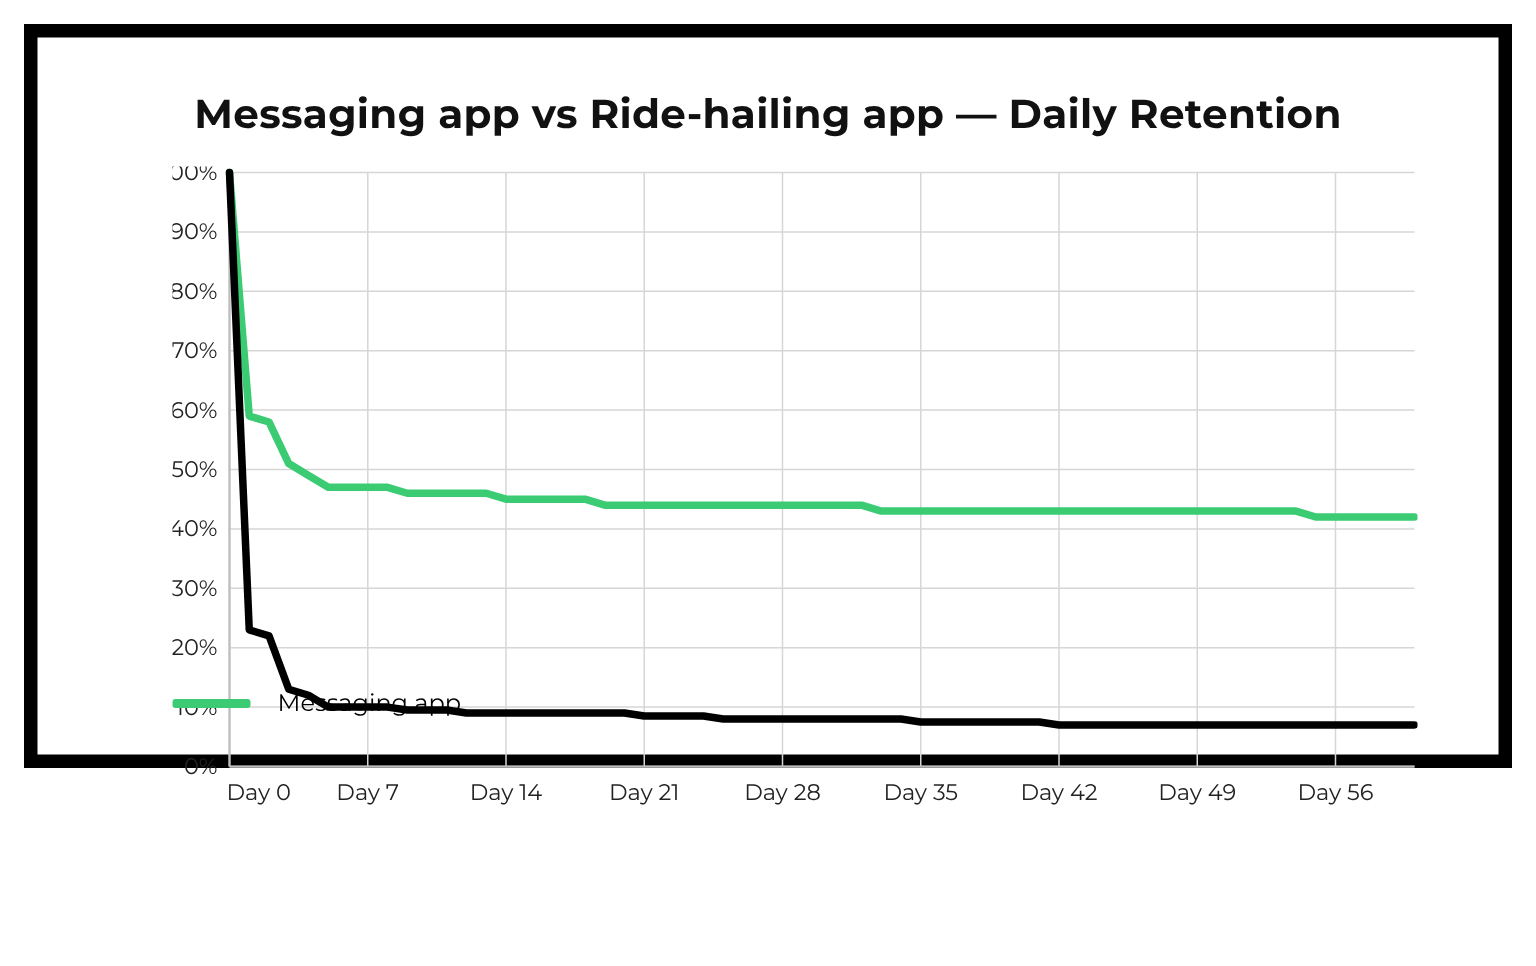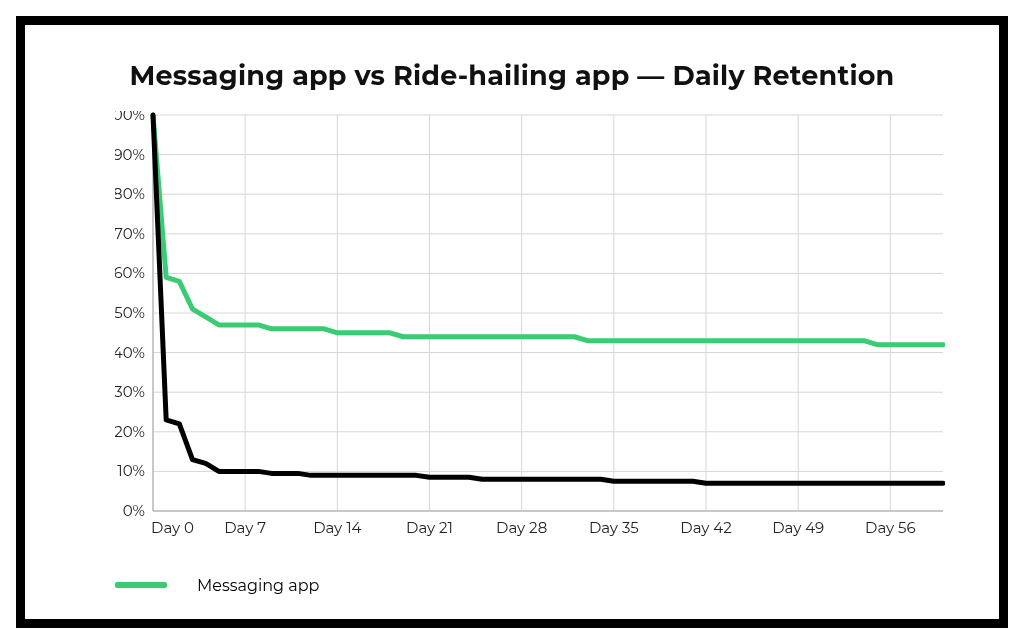--- a/index.html
+++ b/index.html
@@ -9,21 +9,21 @@
     height: 644px;
     background: #ffffff;
     font-family: "Montserrat", "Segoe UI", "Helvetica Neue", Arial, sans-serif;
     color: #000;
   }
   .frame {
     position: absolute;
     left: 16px;
     top: 16px;
     width: 992px;
-    height: 612px;
+    height: 496px;
     box-sizing: border-box;
     border: 9px solid #000;
     background: #fff;
   }
   .title {
     position: absolute;
     left: 0; right: 0;
     top: 34px;
     text-align: center;
     font-size: 27px;
@@ -50,21 +50,21 @@
     bottom: 20px;
     height: 28px;
     display: flex;
     align-items: center;
     gap: 56px;
     font-size: 16px;
   }
   .legend .item {
     display: flex;
     align-items: center;
-    gap: 30px;
+    gap: 18px;
   }
   .swatch {
     width: 52px;
     height: 6px;
     border-radius: 2px;
   }
 </style>
 </head>
 <body>
 

